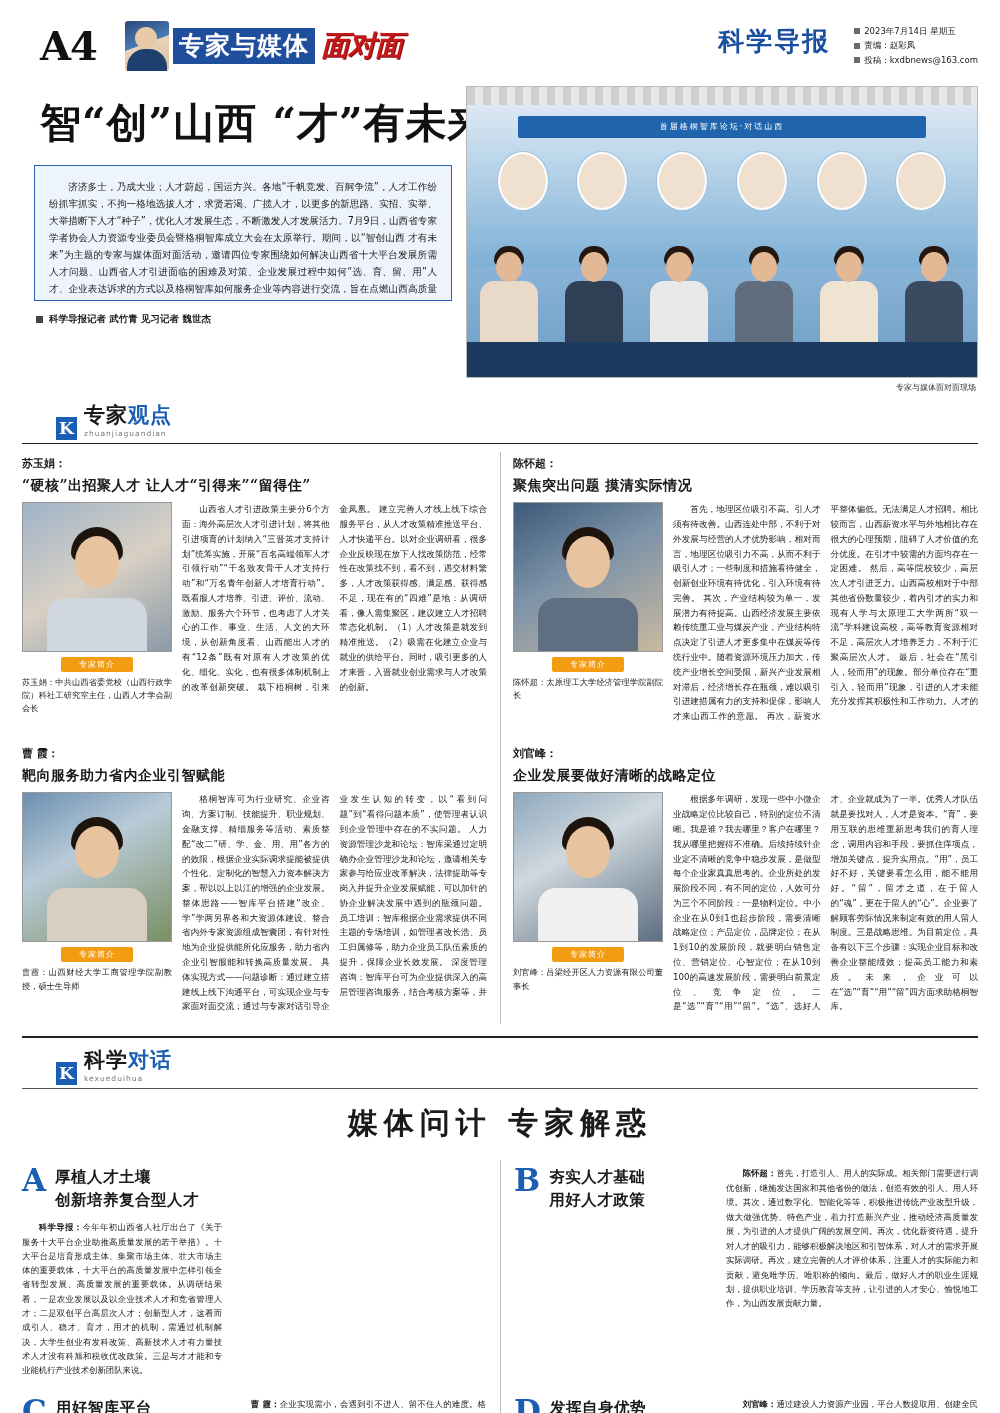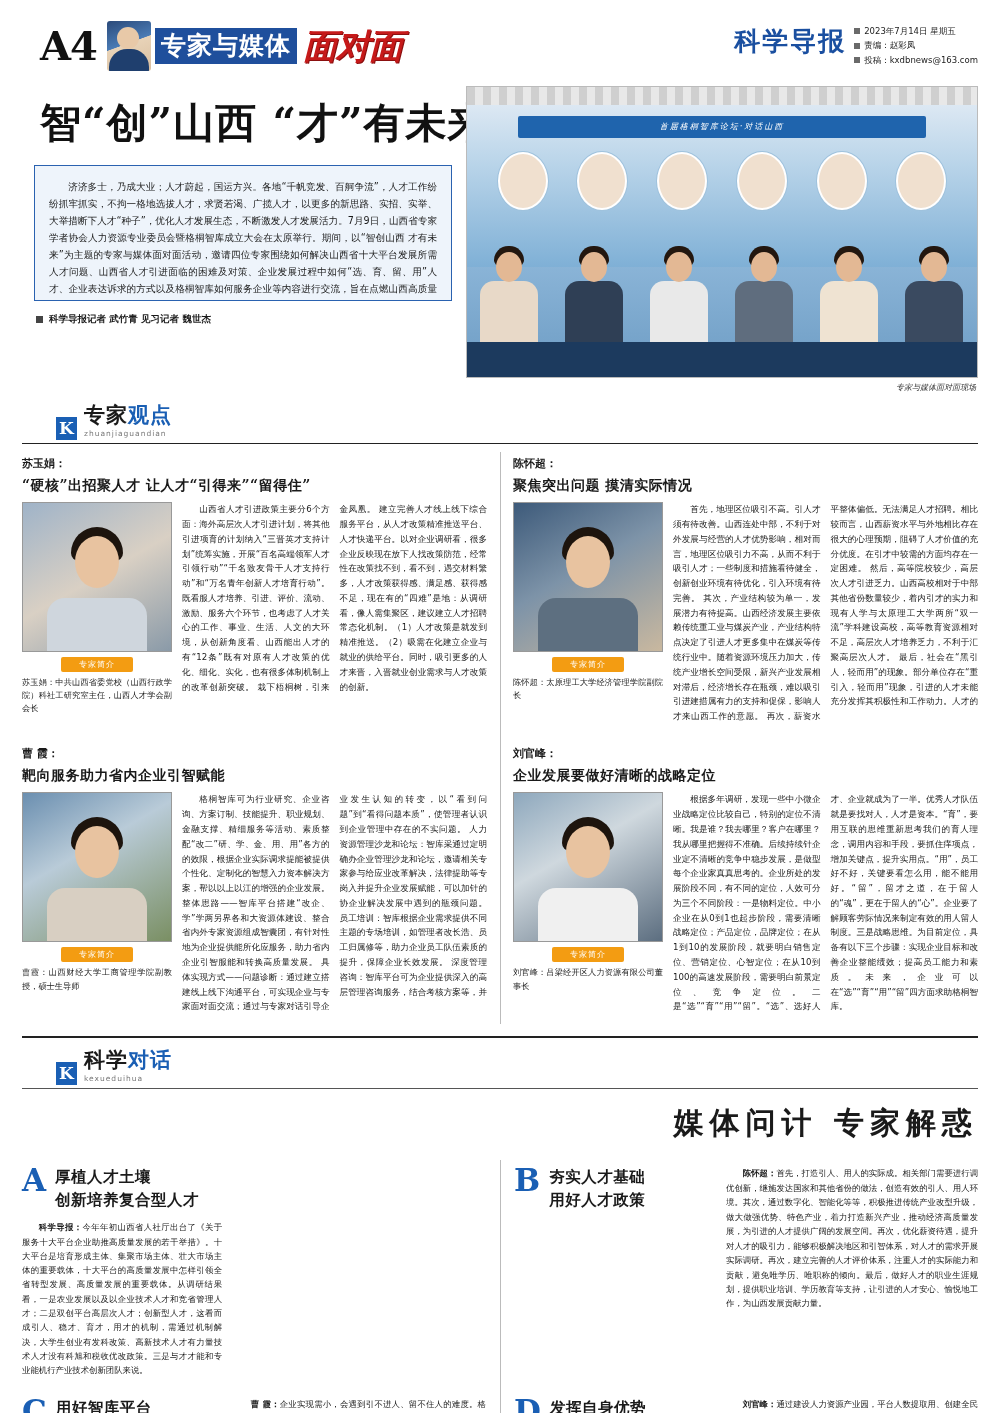--- a/index.html
+++ b/index.html
@@ -24,21 +24,21 @@
     display: flex;
     align-items: flex-start;
     height: 62px;
     position: relative;
   }
   .page-num {
     font-size: 40px;
     font-weight: bold;
     font-family: "DejaVu Serif", "Liberation Serif", serif;
     letter-spacing: -1px;
-    padding: 4px 10px 0 18px;
+    padding: 4px 28px 0 18px;
     color: #111;
   }
   .brand-badge {
     display: flex;
     align-items: center;
     height: 52px;
     position: relative;
     margin-top: 2px;
   }
   .brand-photo {
@@ -70,34 +70,34 @@
     color:#fff;
     font-size:25px;
     font-weight:bold;
     font-family:"DejaVu Serif","Liberation Serif",serif;
     padding: 4px 6px;
     line-height:1.1;
     letter-spacing:1px;
   }
   .brand-red {
     color:#c61a1a;
-    font-size:34px;
+    font-size:28px;
     font-weight:bold;
     font-family:"DejaVu Serif","Liberation Serif",serif;
     font-style: italic;
     letter-spacing:-1px;
     line-height:1;
     text-shadow: 1px 1px 0 #8b0f0f;
     padding-left:4px;
   }
   .masthead-right {
     margin-left:auto;
     display:flex;
     align-items:flex-start;
-    gap: 8px;
+    gap: 24px;
   }
   .paper-logo {
     color:#1a4fa0;
     font-size:26px;
     font-weight:bold;
     font-family:"DejaVu Serif","Liberation Serif",serif;
     letter-spacing:2px;
     padding-top:6px;
   }
   .meta-lines { font-size:8.5px; line-height:1.7; color:#222; padding-top:6px; }
@@ -130,21 +130,21 @@
     overflow:hidden;
   }
   .byline {
     margin: 12px 0 0 14px;
     font-size: 9.5px;
     display:flex; align-items:center; gap:6px;
     font-weight:bold;
   }
   .byline .sq { width:7px;height:7px;background:#444; }
 
-  .headline-right { flex:1;font-style:italic; }
+  .headline-right { flex:1; }
   .hero-photo {
     width: 100%;
     height: 292px;
     border: 1px solid #bbb;
     position: relative;
     overflow: hidden;
     background: linear-gradient(180deg,#dfe9f3 0%, #cfe0ef 18%, #b9d2e8 30%, #8fb8da 55%, #6d9cc4 100%);
   }
   .hero-stage {
     position:absolute; left:0; right:0; top:0; height:62%;
@@ -245,21 +245,21 @@
   }
   .ex-text.tall { max-height: 224px; }
 
   
   .dialogue-wrap {
     margin-top: 12px;
     border-top: 2.5px solid #222;
     padding-top: 8px;
   }
   .dlg-title {
-    text-align:right; font-size:30px; font-weight:bold;
+    text-align:center; font-size:30px; font-weight:bold;
     font-family:"DejaVu Serif","Liberation Serif",serif;
     letter-spacing:6px; margin: 14px 0 16px;
   }
   .qa-grid { display:grid; grid-template-columns:1fr 1fr; gap: 4px 28px; position:relative; }
   .qa-grid:before{content:"";position:absolute;left:50%;top:0;bottom:0;border-left:1px solid #bbb;}
   .qa-block { display:flex; gap:12px; padding:6px 0 10px; }
   .qa-left { width:200px; flex:0 0 200px; }
   .qa-head { display:flex; gap:9px; align-items:flex-start; }
   .qa-letter {
     font-size:31px; font-weight:bold; color:#1a5fb4;

